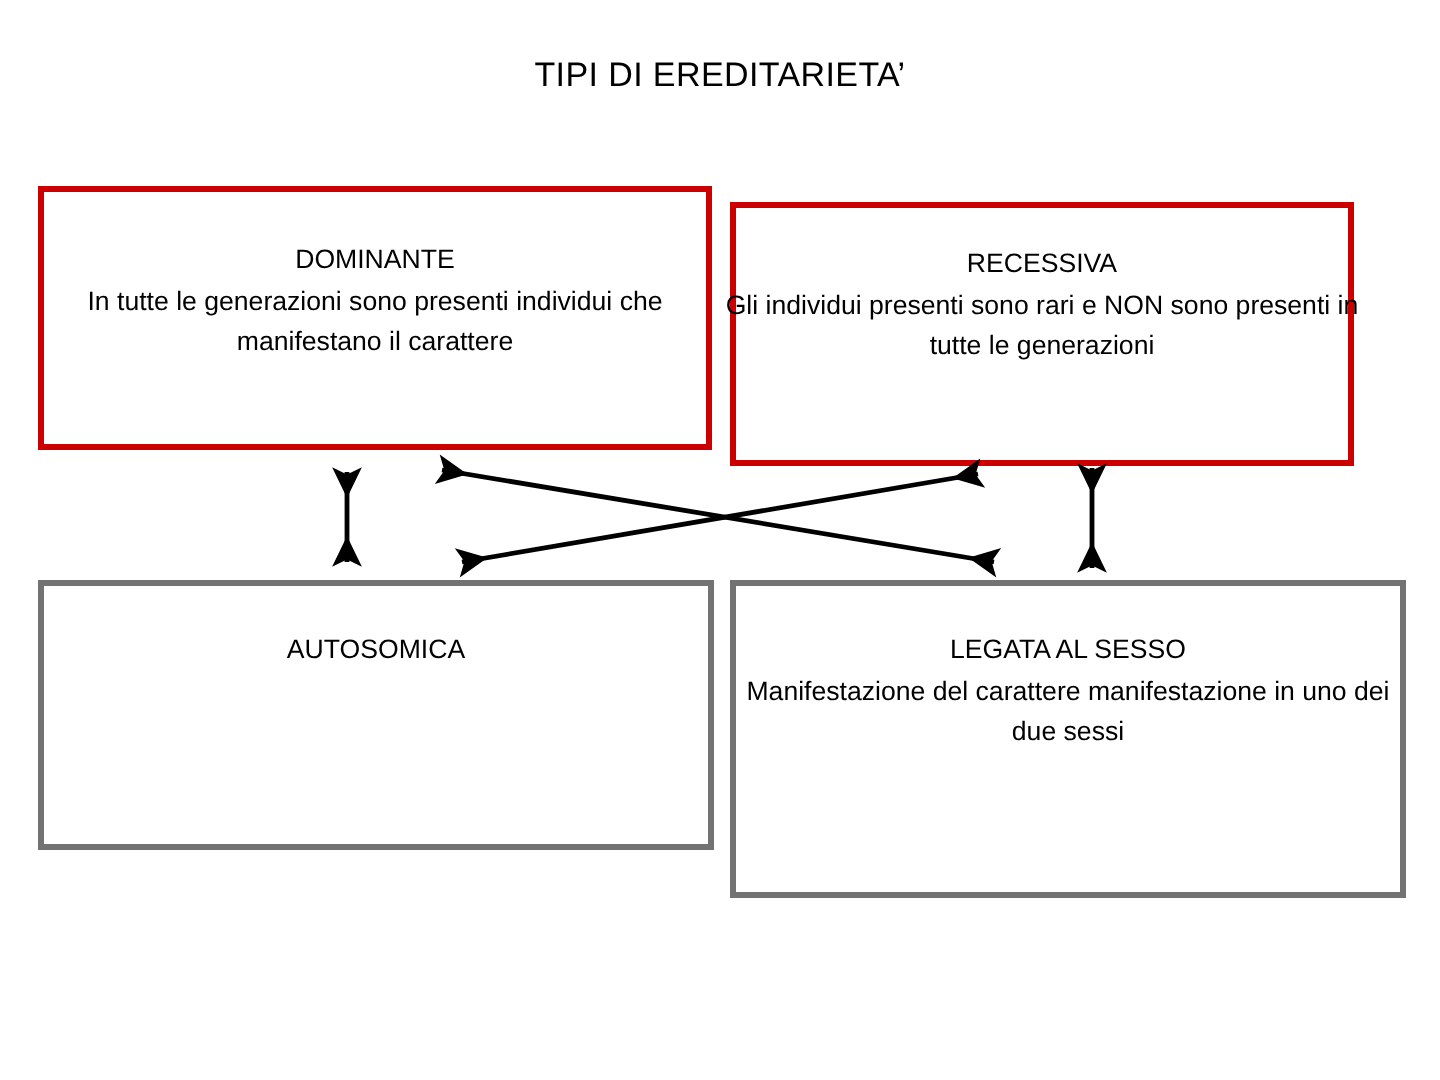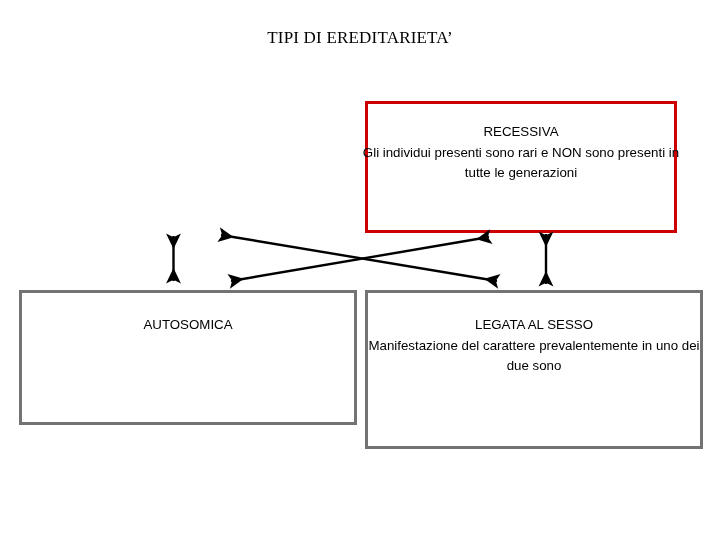--- a/index.html
+++ b/index.html
@@ -29,21 +29,20 @@
     position: absolute;
     left: 0;
     top: 27px;
     width: 720px;
     text-align: center;
     font-size: 17px;
     line-height: 22px;
     letter-spacing: 0.2px;
     color: #000000;
     white-space: nowrap;
-    font-family: Liberation Serif, serif;
   }
 
   
   .concept-box {
     position: absolute;
     box-sizing: border-box;
     background: #ffffff;
     display: block;
   }
   .concept-box.red   { border: 3px solid #cc0000; }
@@ -82,38 +81,44 @@
     pointer-events: none;
   }
 </style>
 </head>
 <body>
 
 <div id="slide">
 
   <div class="slide-title">TIPI DI EREDITARIETA’</div>
 
+  <div id="box-dominante" class="concept-box red">
+    <div class="box-text">
+      <span class="box-heading">DOMINANTE</span>
+      <span class="box-body">In tutte le generazioni sono presenti individui che manifestano il carattere</span>
+    </div>
+  </div>
 
   <div id="box-recessiva" class="concept-box red">
     <div class="box-text">
       <span class="box-heading">RECESSIVA</span>
       <span class="box-body">Gli individui presenti sono rari e NON sono presenti in tutte le generazioni</span>
     </div>
   </div>
 
   <div id="box-autosomica" class="concept-box blue">
     <div class="box-text">
       <span class="box-heading">AUTOSOMICA</span>
     </div>
   </div>
 
   <div id="box-legata-sesso" class="concept-box blue">
     <div class="box-text">
       <span class="box-heading">LEGATA AL SESSO</span>
-      <span class="box-body">Manifestazione del carattere prevalentemente in uno dei due sono</span>
+      <span class="box-body">Manifestazione del carattere manifestazione in uno dei due sessi</span>
     </div>
   </div>
 
   <svg id="arrow-layer" viewBox="0 0 720 540" width="720" height="540">
     <defs>
       <marker id="ah-start" markerWidth="7" markerHeight="7" refX="5.6" refY="3.5" orient="auto-start-reverse" markerUnits="strokeWidth">
         <path d="M 0.2 3.5 L 6.6 0.4 L 5.1 3.5 L 6.6 6.6 Z" fill="#000000"></path>
       </marker>
       <marker id="ah-end" markerWidth="7" markerHeight="7" refX="5.6" refY="3.5" orient="auto" markerUnits="strokeWidth">
         <path d="M 0.2 3.5 L 6.6 0.4 L 5.1 3.5 L 6.6 6.6 Z" fill="#000000"></path>

